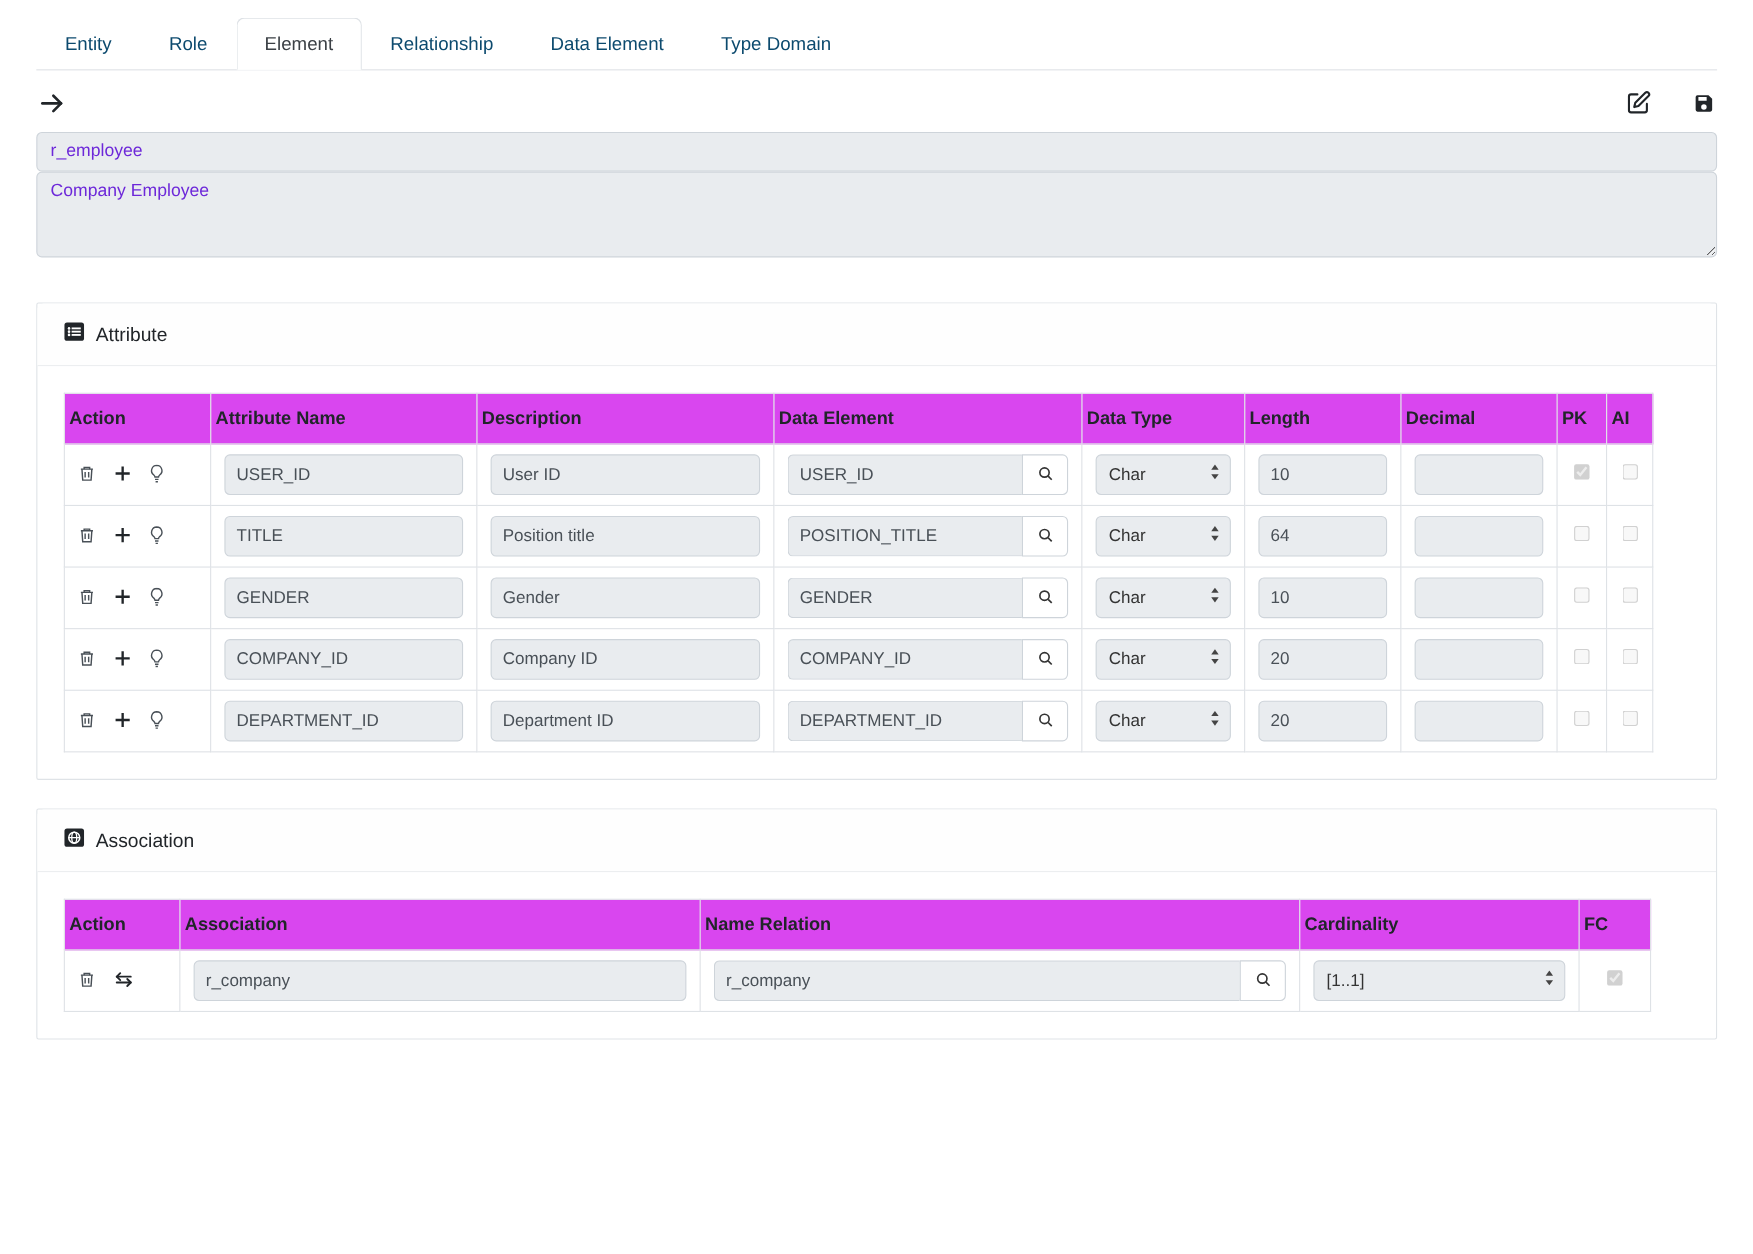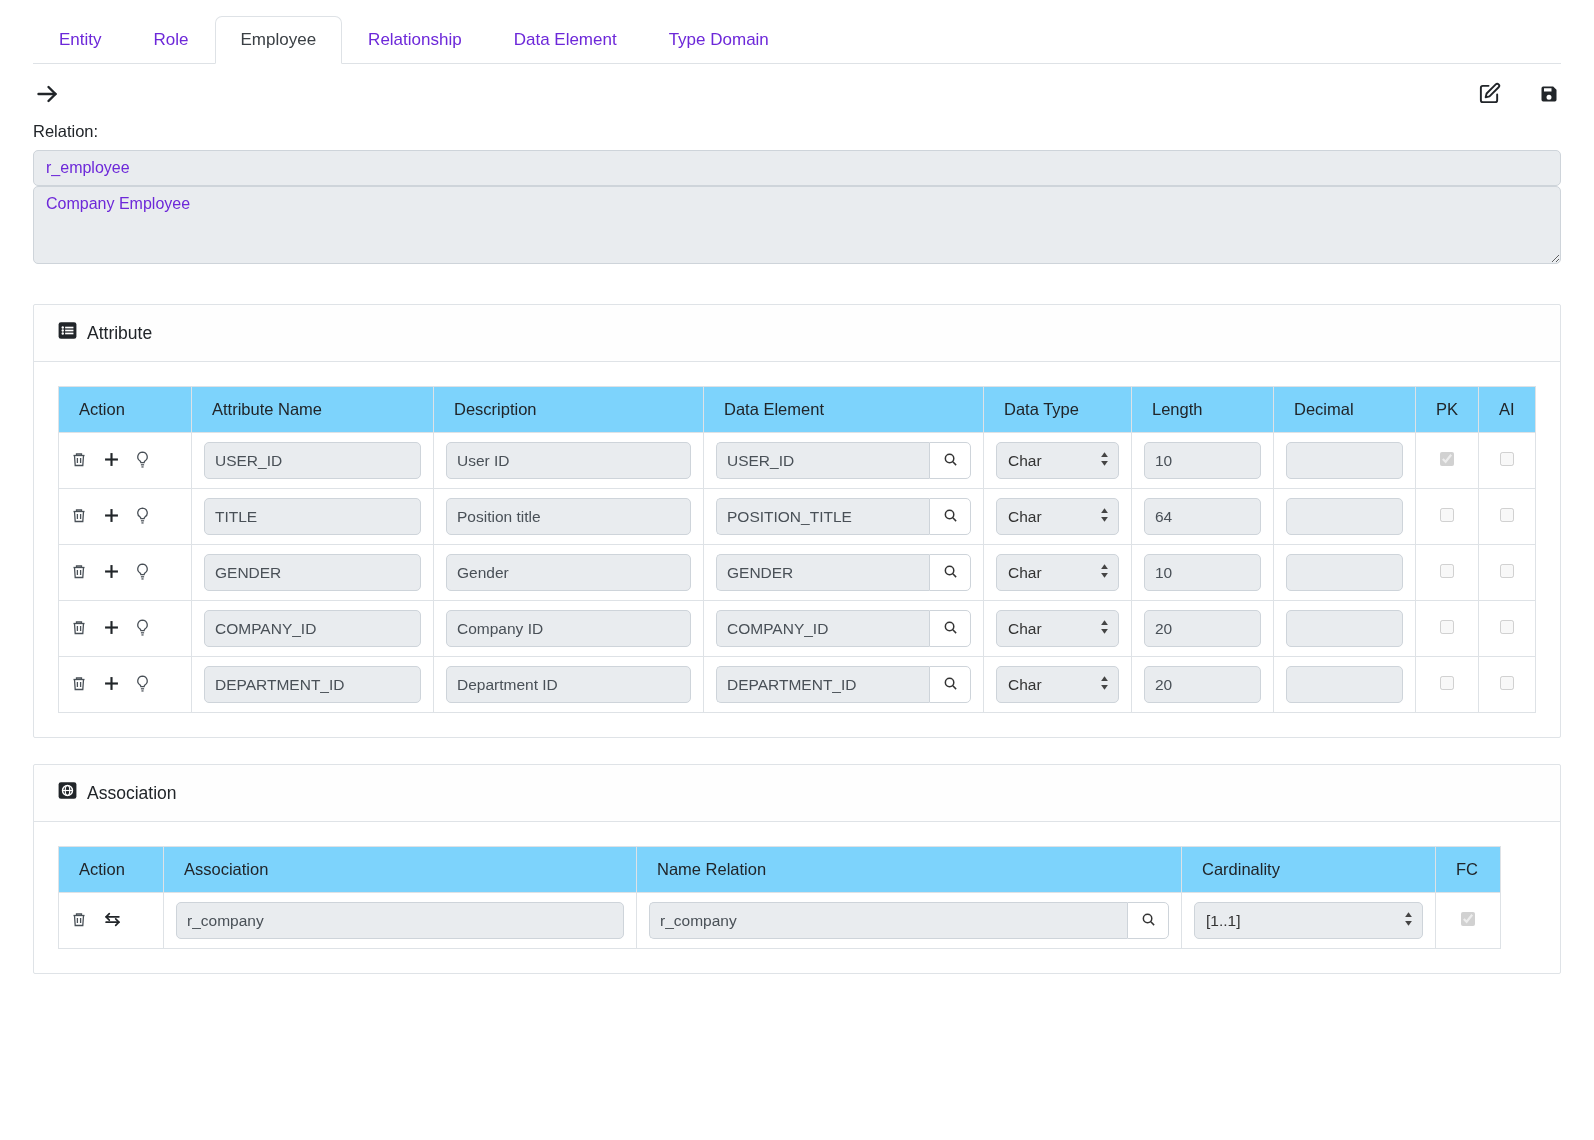--- a/index.html
+++ b/index.html
@@ -9,21 +9,21 @@
     color: #212529;
     font-family: "Liberation Sans", sans-serif;
   }
   .page { padding: 16px 33px 40px; max-width: 1594px; }
 
   
   .tabs { display: flex; border-bottom: 1px solid #dee2e6; }
   .tab {
     padding: 13px 25px;
     font-size: 17px;
-    color: #6d28d9;
+    color: #0c4a6e;
     cursor: pointer;
     border: 1px solid transparent;
     border-radius: 7px 7px 0 0;
     margin-bottom: -1px;
     background: transparent;
   }
   .tab.active {
     color: #3b4045;
     background: #fff;
     border-color: #dee2e6 #dee2e6 #ffffff;
@@ -57,21 +57,21 @@
     border-bottom: 1px solid #dfe3e7;
     font-size: 17.5px;
     background: #fefefe;
     border-radius: 6px 6px 0 0;
   }
   .card-body { padding: 24px; }
 
   
   table.grid { border-collapse: collapse; font-size: 16px; table-layout: fixed; }
   .grid th, .grid td { border: 1px solid #dee2e6; padding: 9px 12px; text-align: left; vertical-align: middle; }
-  .grid th { background: #7dd3fc; font-weight: normal; font-size: 16.5px; padding: 13px 20px; color: #212529; }
+  .grid th { background: #d946ef; font-weight: bold; font-size: 16.5px; padding: 13px 4px; color: #212529; }
   .grid .center { text-align: center; }
 
   .cell-input {
     width: 100%; height: 37px;
     background: #e9ecef;
     border: 1px solid #ced4da;
     border-radius: 5px;
     padding: 6px 10px;
     font-size: 15.5px;
     color: #495057;
@@ -102,21 +102,21 @@
 </style>
 </head>
 <body>
 
 <div class="page">
 
   
   <nav class="tabs">
     <div class="tab">Entity</div>
     <div class="tab">Role</div>
-    <div class="tab active">Employee</div>
+    <div class="tab active">Element</div>
     <div class="tab">Relationship</div>
     <div class="tab">Data Element</div>
     <div class="tab">Type Domain</div>
   </nav>
 
   
   <div class="toolbar">
     <button class="icon-btn">
       <span>
         <svg width="25" height="20" viewBox="0 0 24 20" fill="none" stroke="#212529" stroke-width="2.4" stroke-linecap="round" stroke-linejoin="round">
@@ -138,21 +138,20 @@
         <span>
           <svg width="20" height="20" viewBox="0 0 24 24" fill="#212529">
               <path d="M17 3H5a2 2 0 0 0-2 2v14a2 2 0 0 0 2 2h14a2 2 0 0 0 2-2V7l-4-4zM12 19a3 3 0 1 1 0-6 3 3 0 0 1 0 6zm3-10H6V5h9v4z"></path>
             </svg>
         </span>
       </button>
     </div>
   </div>
 
   
-  <label class="field-label">Relation:</label>
   <input class="text-input" readonly="" value="r_employee" style="">
 
   <textarea class="text-input" readonly="" style="">Company Employee</textarea>
 
   
   <div class="card">
     <div class="card-header">
       <span>
         <svg width="19" height="19" viewBox="0 0 16 16">
             <rect x="0.5" y="1" width="15" height="14" rx="2" fill="#212529"></rect>

